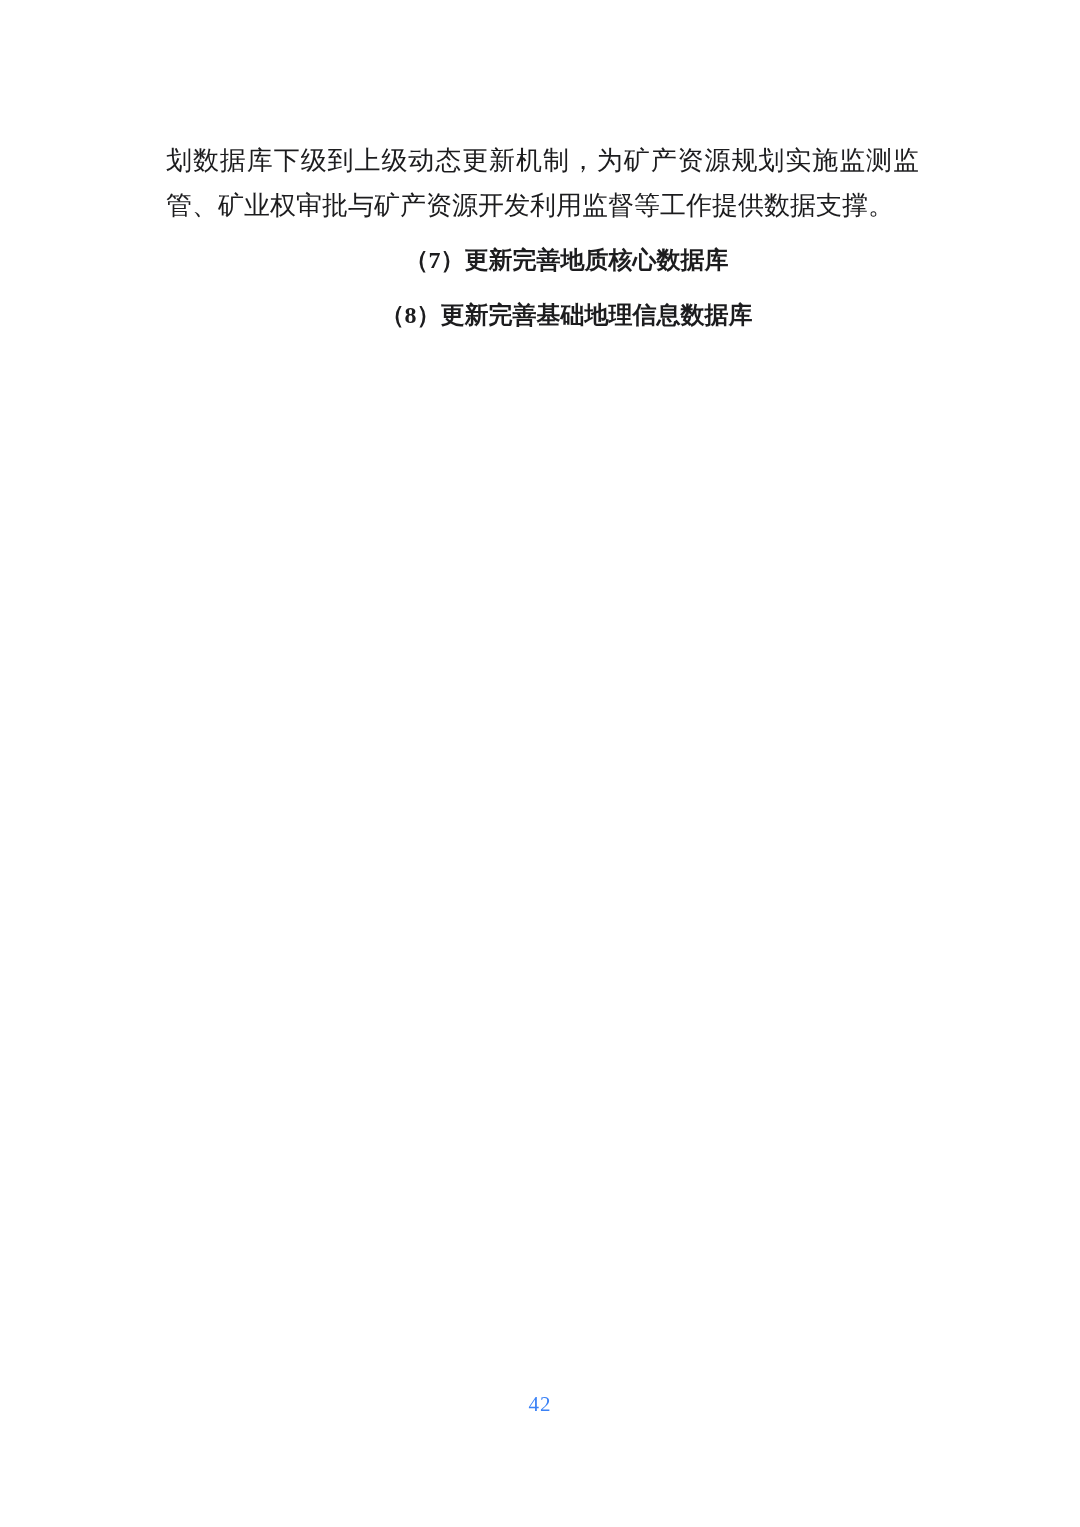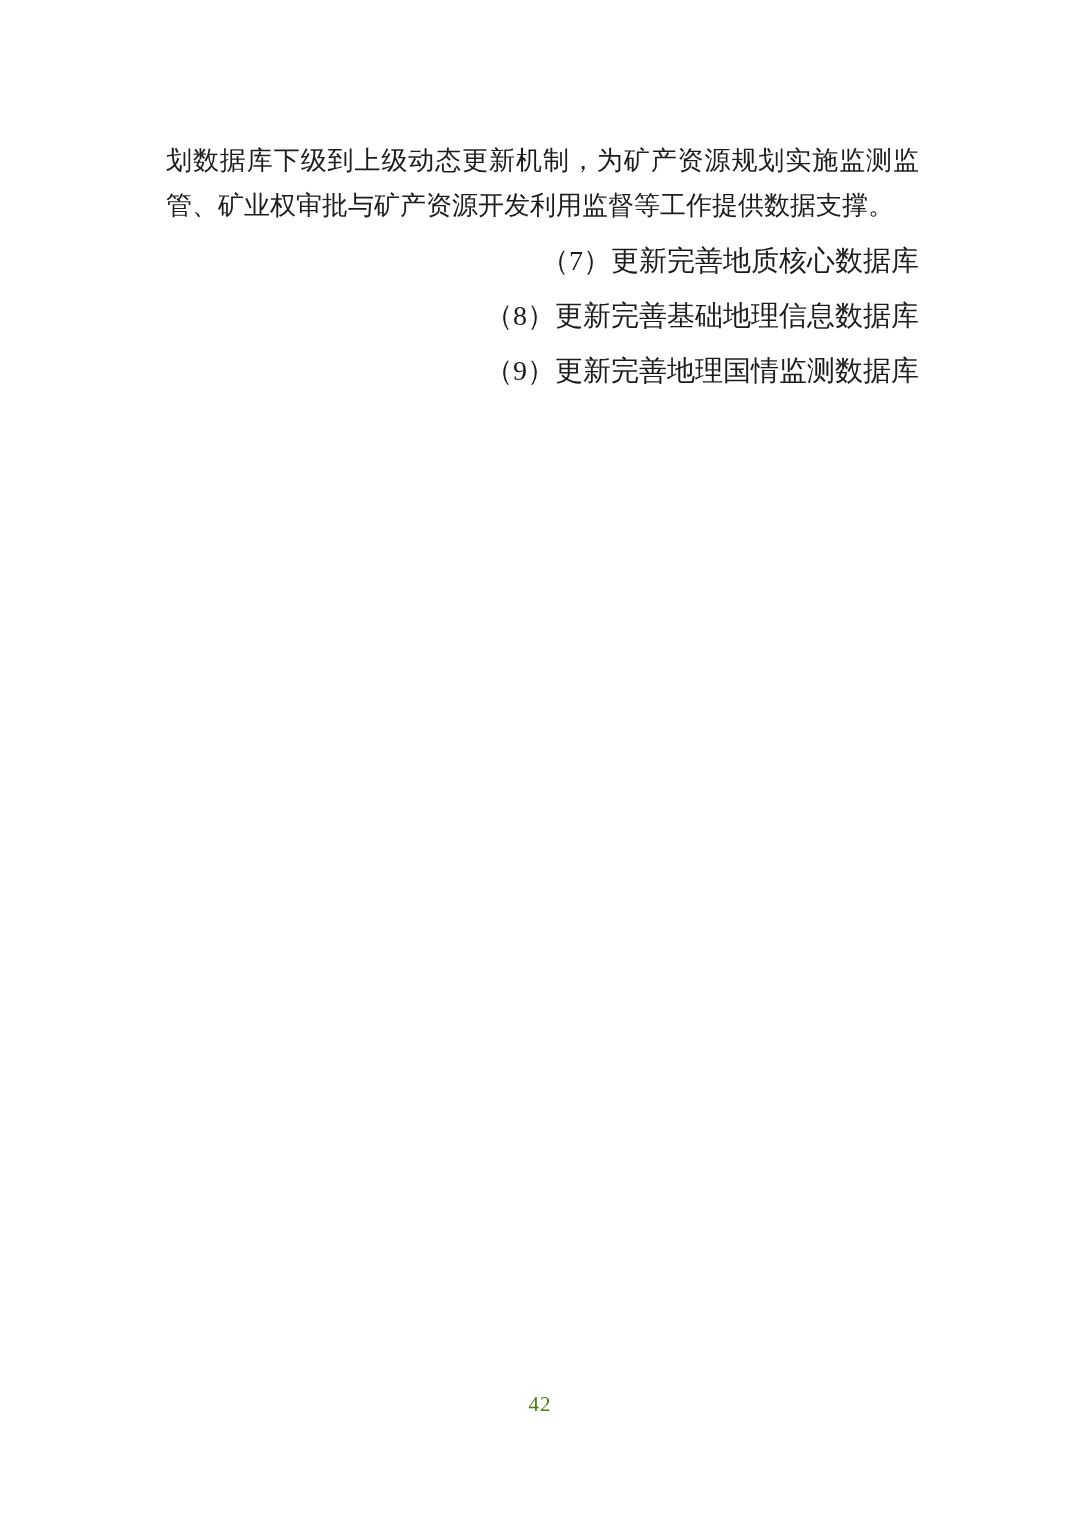--- a/index.html
+++ b/index.html
@@ -29,56 +29,55 @@
     font-size: 26px;
     line-height: 45px;
     margin: 0;
     text-indent: 2em;
     word-break: break-all;
   }
   .para.continuation {
     text-indent: 0;
   }
   .heading {
-    font-size: 28px;
+    font-size: 24px;
     line-height: 45px;
-    font-weight: normal;
+    font-weight: bold;
     margin: 10px 0 8px 0;
     text-indent: 2em;
-    text-align: right;
+    text-align: center;
   }
   .footer {
     position: absolute;
     top: 1392px;
     left: 0;
     width: 100%;
     text-align: center;
   }
   .page-number {
     font-size: 21px;
-    color: #4d7c0f;
+    color: #3b82f6;
     letter-spacing: 1px;
   }
 </style>
 </head>
 <body>
 
 <div class="page">
 
   <div class="content">
 
     <p class="para continuation">划数据库下级到上级动态更新机制，为矿产资源规划实施监测监管、矿业权审批与矿产资源开发利用监督等工作提供数据支撑。</p>
 
     <h3 class="heading">（7）更新完善地质核心数据库</h3>
 
 
     <h3 class="heading">（8）更新完善基础地理信息数据库</h3>
 
 
-    <h3 class="heading">（9）更新完善地理国情监测数据库</h3>
 
 
   </div>
 
   <div class="footer">
     <span class="page-number">42</span>
   </div>
 
 </div>
 

